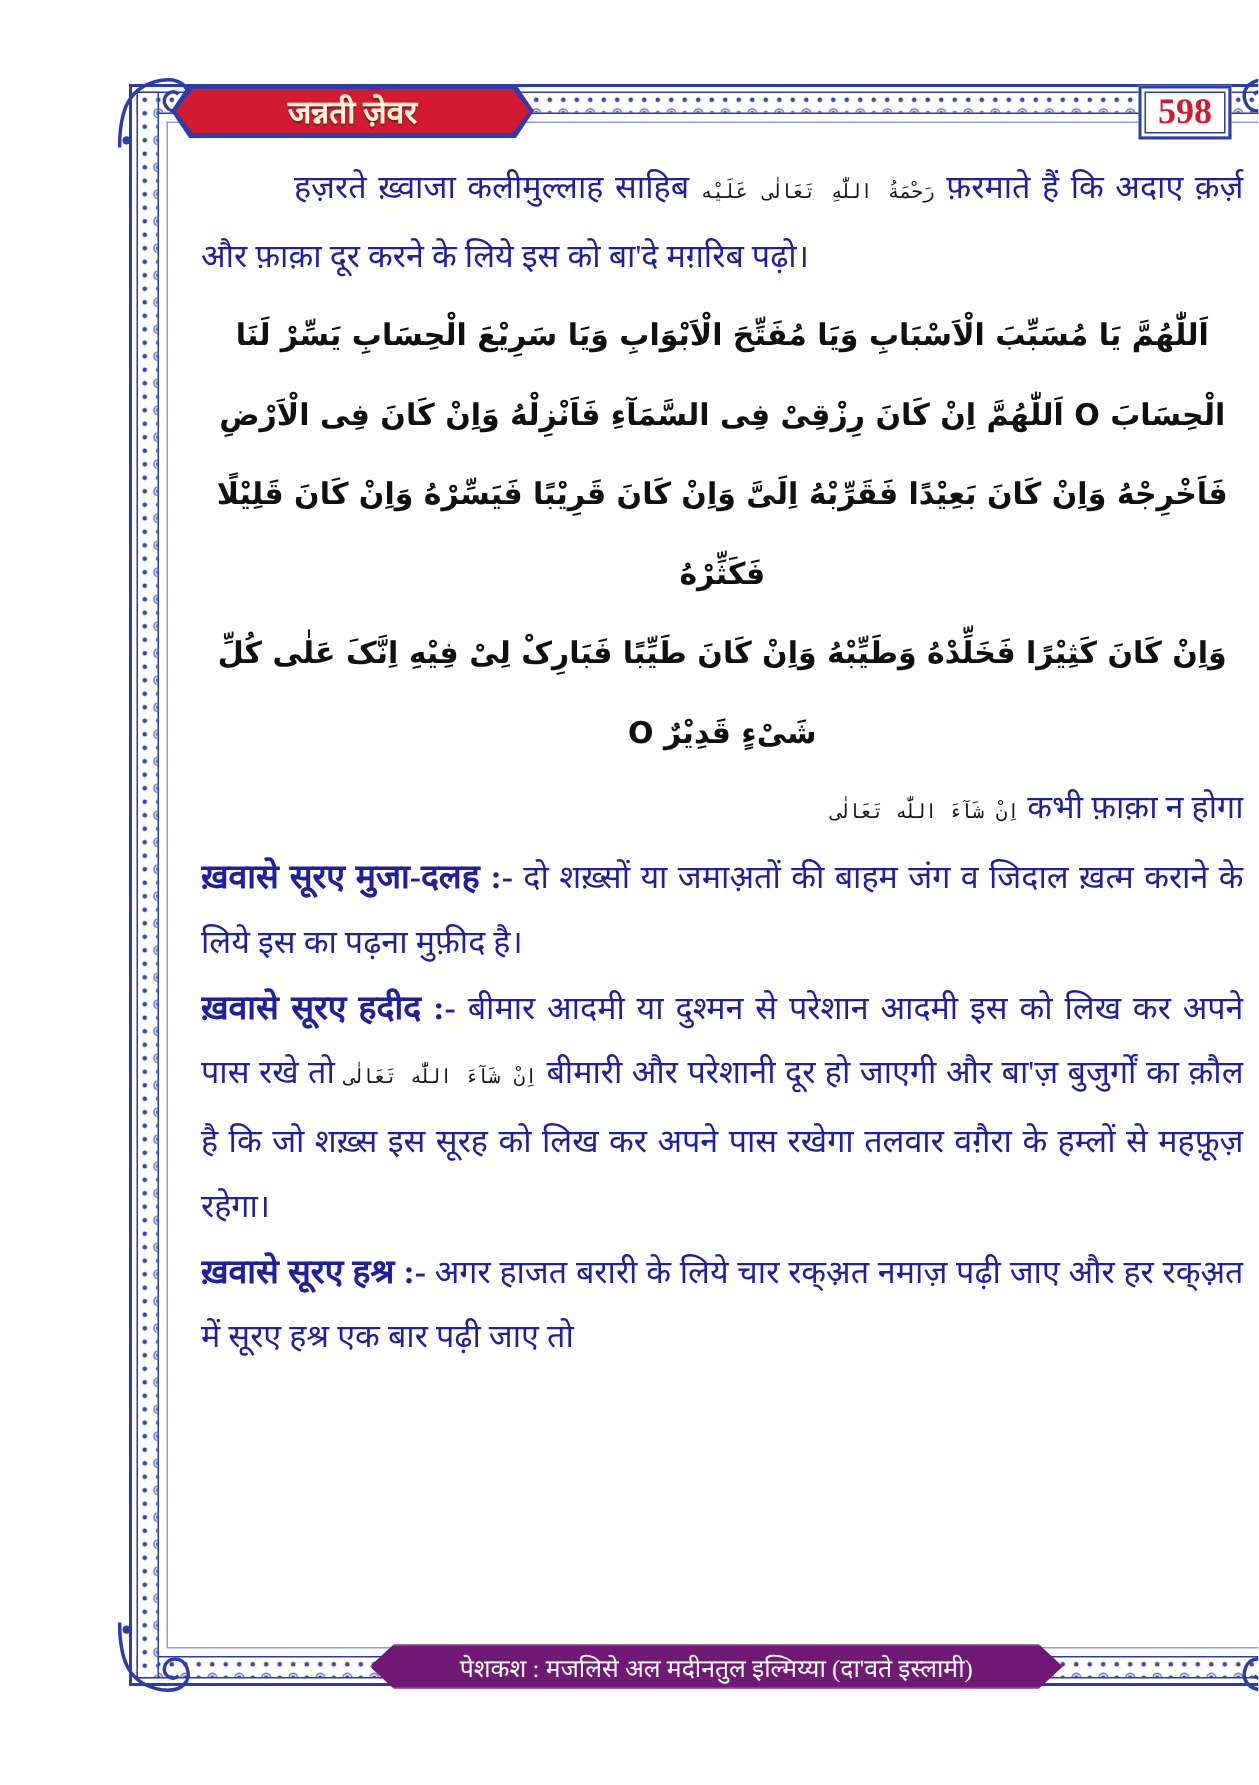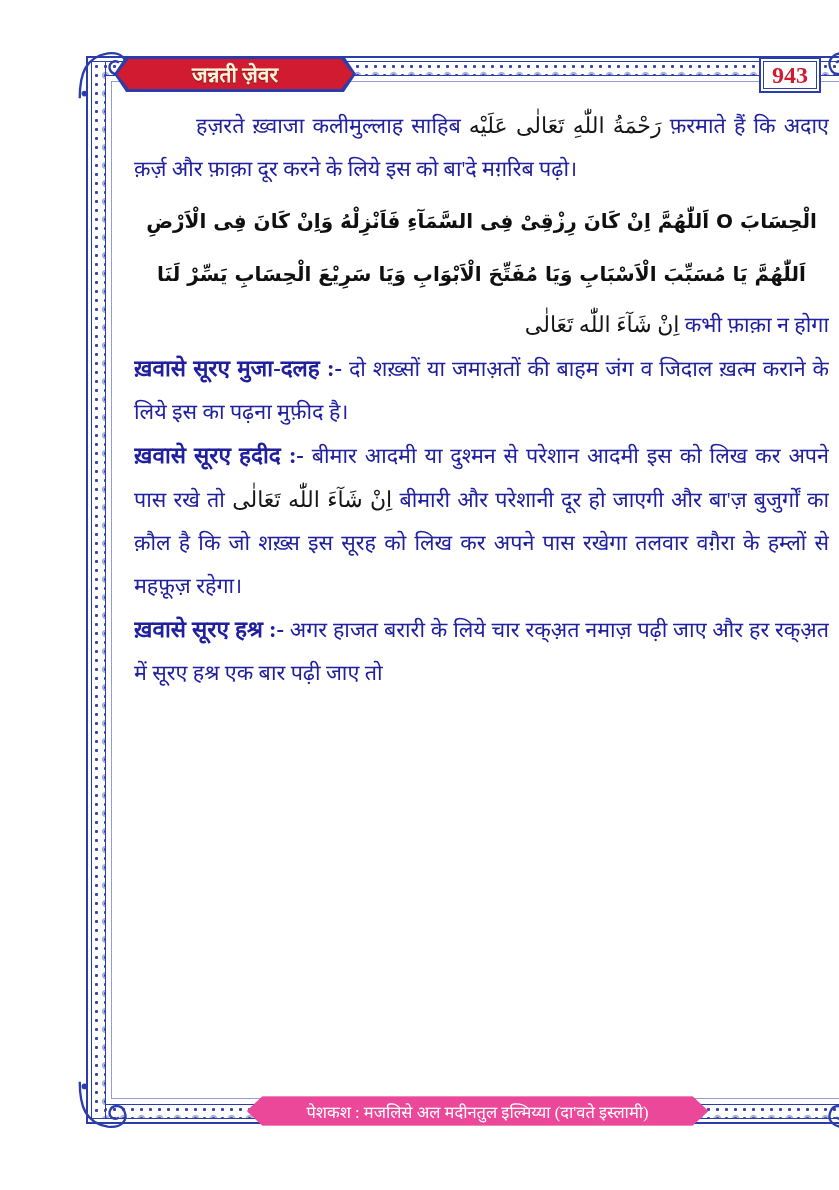--- a/index.html
+++ b/index.html
@@ -82,22 +82,22 @@
   .body-text {
     margin: 0;
     color: #20209f;
     font-size: 21.5px;
     line-height: 43px;
     text-align: justify;
   }
   .indent { text-indent: 62px; }
   .sec-heading { font-weight: bold; font-size: 22.5px; }
   .ar-inline {
-    font-size: 22px; color: #151515;
-    font-family: Liberation Serif, serif;
+    font-size: 13px; color: #151515;
+    font-family: Liberation Mono, monospace;
     white-space: nowrap;
   }
   .citation {
     margin: 3px 0;
     direction: rtl;
     text-align: center;
     color: #141414; font-weight: bold;
     font-size: 19px; line-height: 42px;
     font-family: "DejaVu Sans", "Liberation Serif", serif;
   }
@@ -109,21 +109,21 @@
     font-size: 20px; line-height: 53px;
     font-family: "DejaVu Sans", "Liberation Serif", serif;
   }
   .faqa { padding-left: 86px; text-align: right; }
 
   
   .footer-ribbon {
     position: absolute; left: 50%; bottom: -4px;
     transform: translateX(-50%);
     width: 462px; height: 30px;
-    background: #ec4899;
+    background: #701a75;
     clip-path: polygon(0 50%, 3.5% 0, 96.5% 0, 100% 50%, 96.5% 100%, 3.5% 100%);
     display: flex; align-items: center; justify-content: center;
     box-shadow: inset 0 0 0 1px rgba(255,255,255,0.35);
   }
   .footer-text { color: #ffffff; font-size: 16.5px; white-space: nowrap; }
 </style>
 </head>
 <body>
 
 <div class="sheet">
@@ -151,36 +151,38 @@
       <path d="M4 56 C4 30 10 12 34 8 C48 6 56 14 52 24 C49 32 38 32 36 24 C35 18 42 14 46 18" fill="none" stroke="#2b3cab" stroke-width="2.5"></path>
       <circle cx="9" cy="51" r="3" fill="#2b3cab"></circle>
     </svg>
 
     <div class="header-ribbon-wrap">
       <div class="header-ribbon">
         <span class="header-title">जन्नती ज़ेवर</span>
       </div>
     </div>
     <div class="page-number-box">
-      <span class="page-number">943</span>
+      <span class="page-number">598</span>
     </div>
 
     <div class="content">
 
       <p class="body-text indent">
         <span>हज़रते ख़्वाजा कलीमुल्लाह साहिब</span>
         <span class="ar-inline">رَحْمَةُ اللّٰهِ تَعَالٰی عَلَیْه</span>
         <span>फ़रमाते हैं कि अदाए क़र्ज़ और फ़ाक़ा दूर करने के लिये इस को बा'दे मग़रिब पढ़ो।</span>
       </p>
 
 
 
       <div class="dua">
+        <div class="dua-line">اَللّٰهُمَّ یَا مُسَبِّبَ الْاَسْبَابِ وَیَا مُفَتِّحَ الْاَبْوَابِ وَیَا سَرِیْعَ الْحِسَابِ یَسِّرْ لَنَا</div>
         <div class="dua-line">الْحِسَابَ O اَللّٰهُمَّ اِنْ کَانَ رِزْقِیْ فِی السَّمَآءِ فَاَنْزِلْهُ وَاِنْ کَانَ فِی الْاَرْضِ</div>
-        <div class="dua-line">اَللّٰهُمَّ یَا مُسَبِّبَ الْاَسْبَابِ وَیَا مُفَتِّحَ الْاَبْوَابِ وَیَا سَرِیْعَ الْحِسَابِ یَسِّرْ لَنَا</div>
+        <div class="dua-line">فَاَخْرِجْهُ وَاِنْ کَانَ بَعِیْدًا فَقَرِّبْهُ اِلَیَّ وَاِنْ کَانَ قَرِیْبًا فَیَسِّرْهُ وَاِنْ کَانَ قَلِیْلًا فَکَثِّرْهُ</div>
+        <div class="dua-line">وَاِنْ کَانَ کَثِیْرًا فَخَلِّدْهُ وَطَیِّبْهُ وَاِنْ کَانَ طَیِّبًا فَبَارِکْ لِیْ فِیْهِ اِنَّکَ عَلٰی کُلِّ شَیْءٍ قَدِیْرٌ O</div>
       </div>
 
       <p class="body-text faqa">
         <span class="ar-inline">اِنْ شَآءَ اللّٰه تَعَالٰی</span>
         <span>कभी फ़ाक़ा न होगा</span>
       </p>
 
       <p class="body-text">
         <span class="sec-heading">ख़वासे सूरए मुजा-दलह :-</span>
         <span>दो शख़्सों या जमाअ़तों की बाहम जंग व जिदाल ख़त्म कराने के लिये इस का पढ़ना मुफ़ीद है।</span>

